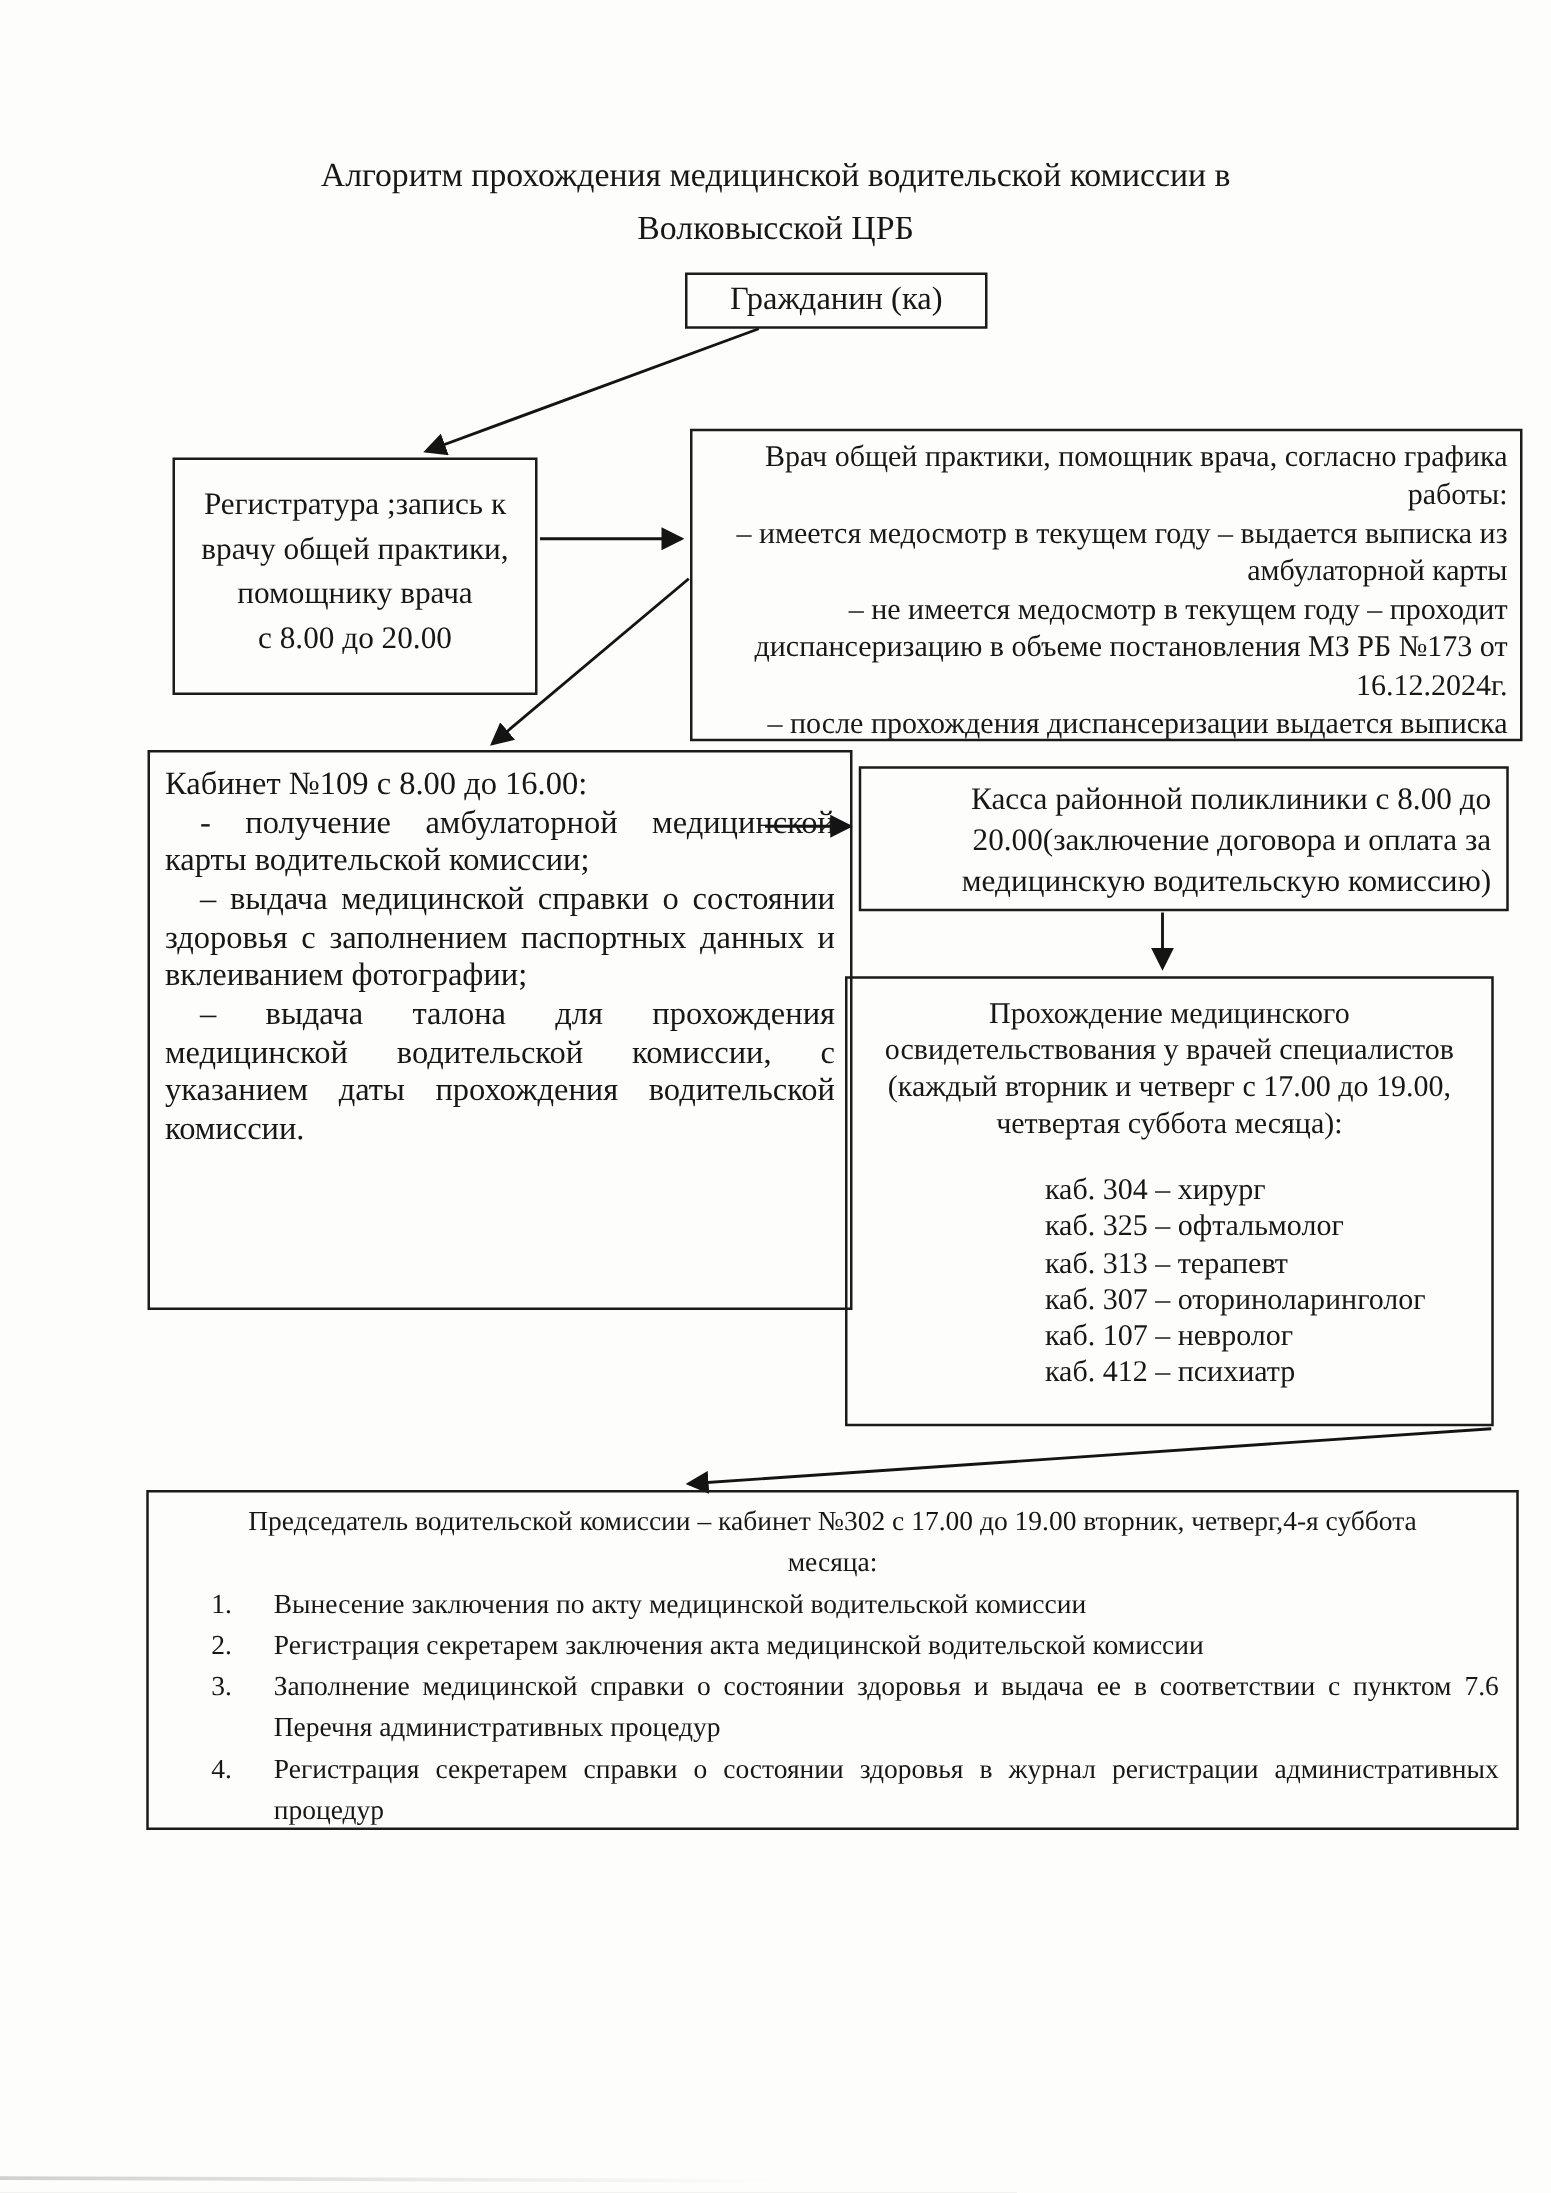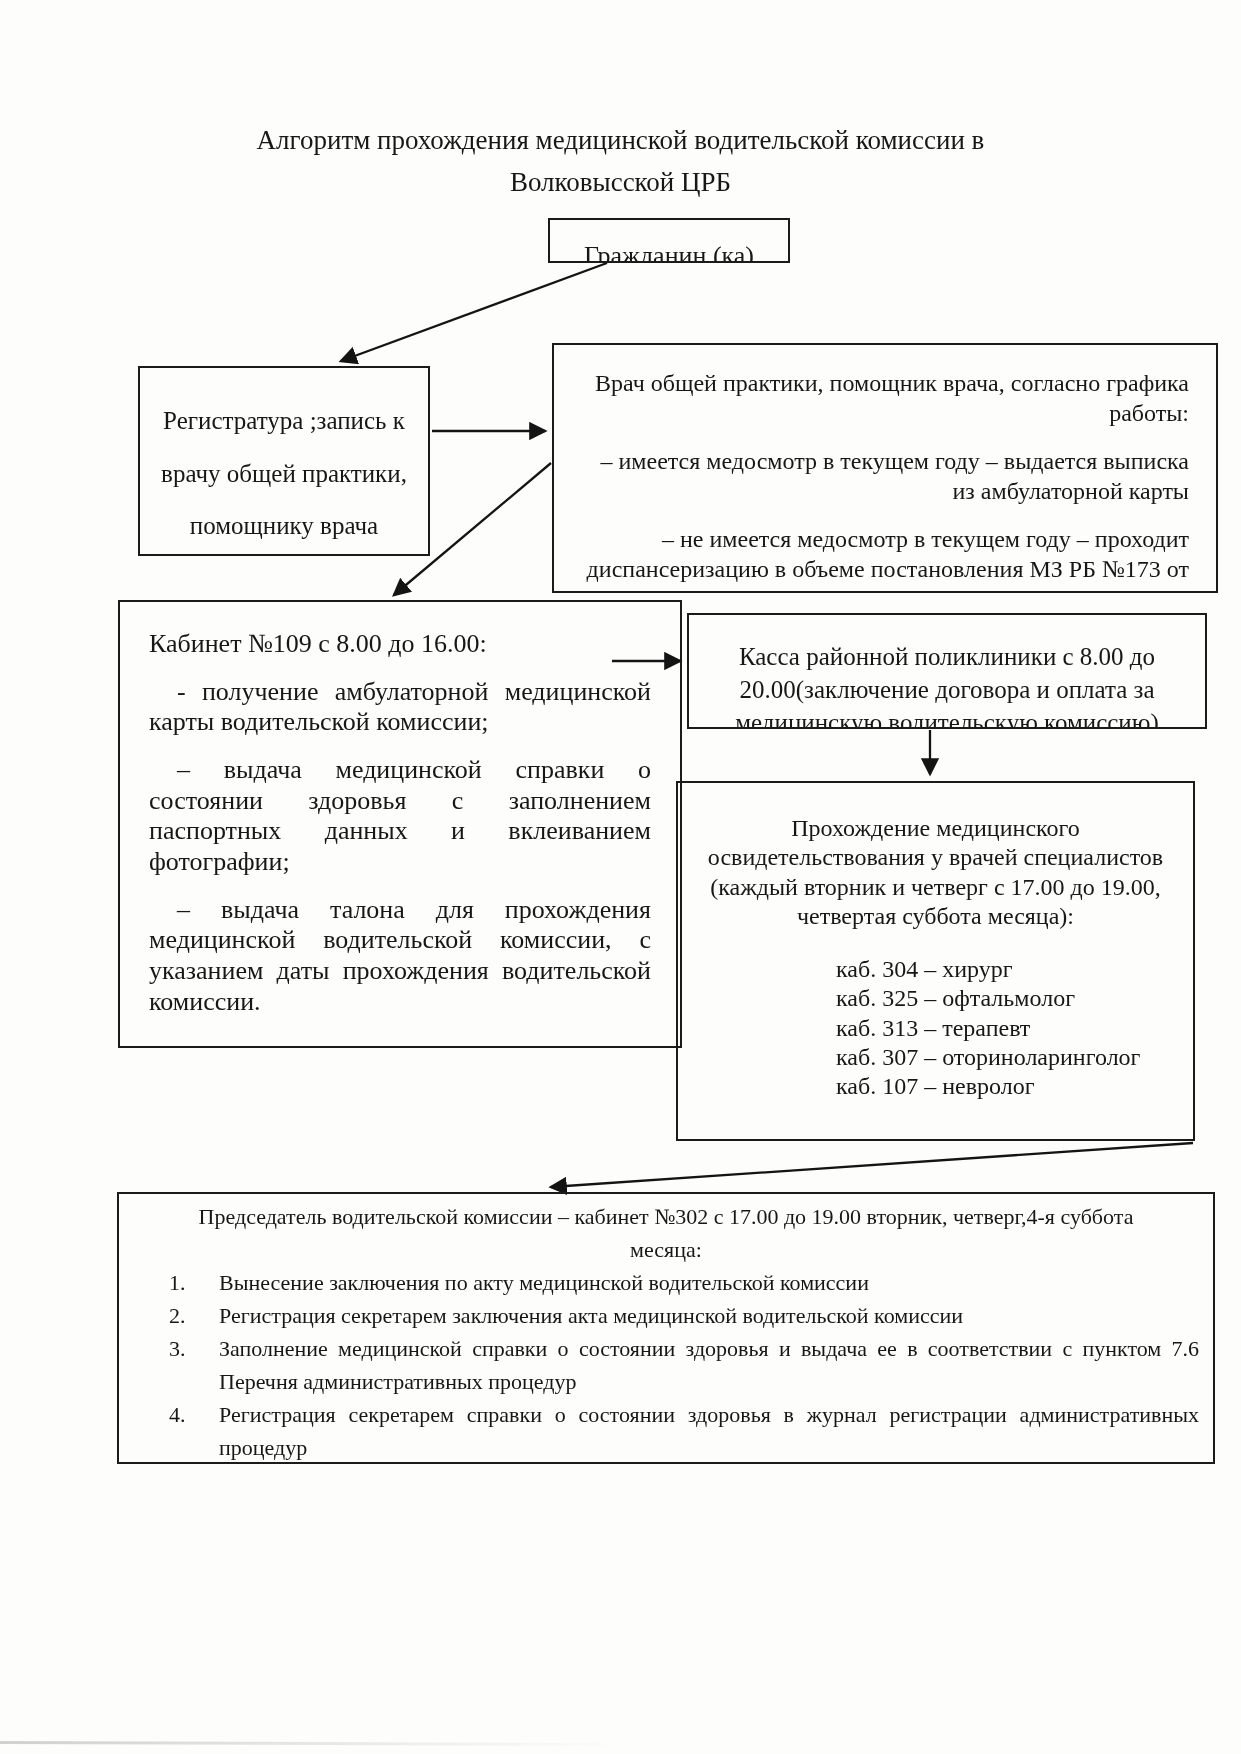--- a/index.html
+++ b/index.html
@@ -15,37 +15,37 @@
   .title{
     position:absolute;left:0;top:120px;width:100%;
     text-align:center;font-size:27px;line-height:1.55;
   }
   .box{
     position:absolute;
     border:2.5px solid #1b1b1b;
     box-sizing:border-box;
     overflow:hidden;
   }
-  .box p{margin:17px;}
+  .box p{margin:0;}
   
   .box-citizen{left:548px;top:218px;width:242px;height:45px;
     font-size:26px;text-align:center;padding-top:4px;}
   
   .box-registry{left:138px;top:366px;width:292px;height:190px;
     font-size:25px;line-height:1.42;text-align:center;padding-top:18px;font-family:Liberation Serif, serif;}
   
   .box-doctor{left:552px;top:343px;width:666px;height:250px;
     font-size:24px;line-height:1.27;text-align:right;padding:6px 10px 0 10px;}
   
   .box-cabinet{left:118px;top:600px;width:564px;height:448px;
     font-size:26px;line-height:1.18;padding:10px 12px 0 12px;}
   .box-cabinet .item{text-align:justify;text-indent:28px;}
   
   .box-cashier{left:687px;top:613px;width:520px;height:116px;
-    font-size:25px;line-height:1.32;text-align:center;padding:8px 12px 0 12px;}
+    font-size:25px;line-height:1.32;text-align:right;padding:8px 12px 0 12px;}
   
   .box-exam{left:676px;top:781px;width:519px;height:360px;
     font-size:24px;line-height:1.22;padding:14px 10px 0 10px;}
   .box-exam .exam-heading{text-align:center;}
   .box-exam .rooms{padding-left:148px;margin-top:24px;}
   
   .box-chairman{left:117px;top:1192px;width:1098px;height:272px;
     font-size:22px;line-height:1.5;padding:6px 10px 2px 10px;}
   .box-chairman .ch-heading{text-align:center;max-width:990px;margin:0 auto;}
   .ch-item{display:flex;padding-left:40px;padding-right:4px;}
@@ -116,20 +116,21 @@
   </div>
 
   <div class="box box-exam">
     <p class="exam-heading">Прохождение медицинского освидетельствования у врачей специалистов (каждый вторник и четверг с 17.00 до 19.00, четвертая суббота месяца):</p>
     <div class="rooms">
       <div>каб. 304 – хирург</div>
       <div>каб. 325 – офтальмолог</div>
       <div>каб. 313 – терапевт</div>
       <div>каб. 307 – оториноларинголог</div>
       <div>каб. 107 – невролог</div>
+      <div>каб. 412 – психиатр</div>
     </div>
   </div>
 
   <div class="box box-chairman">
     <p class="ch-heading">Председатель водительской комиссии – кабинет №302 с 17.00 до 19.00 вторник, четверг,4-я суббота месяца:</p>
     <div class="ch-item">
       <span class="ch-num">1.</span>
       <span class="ch-text">Вынесение заключения по акту медицинской водительской комиссии</span>
     </div>
     <div class="ch-item">

